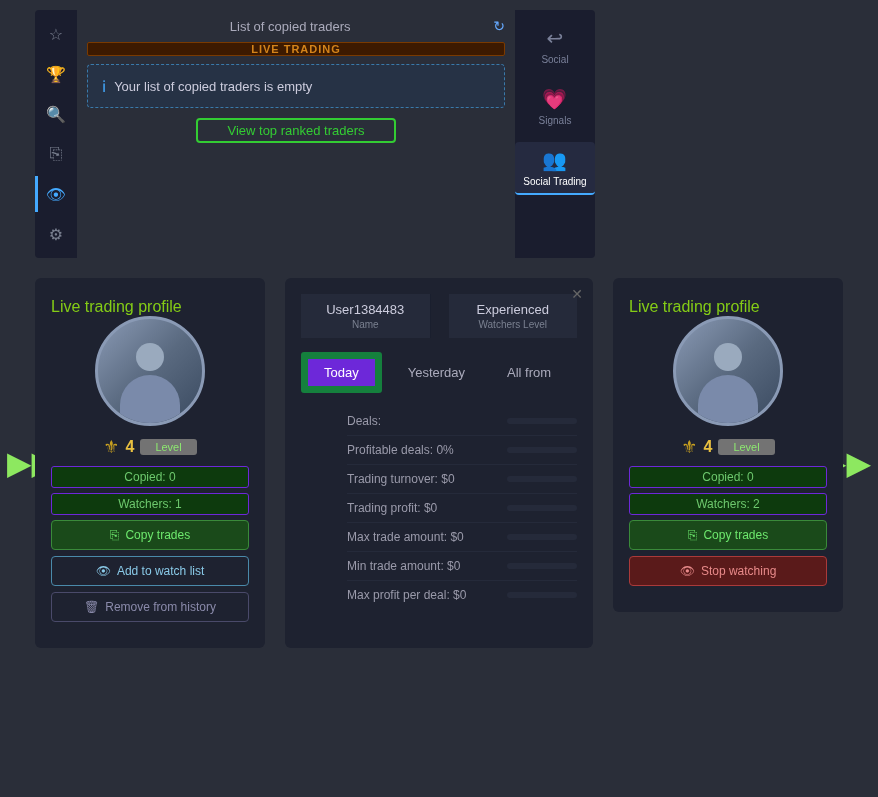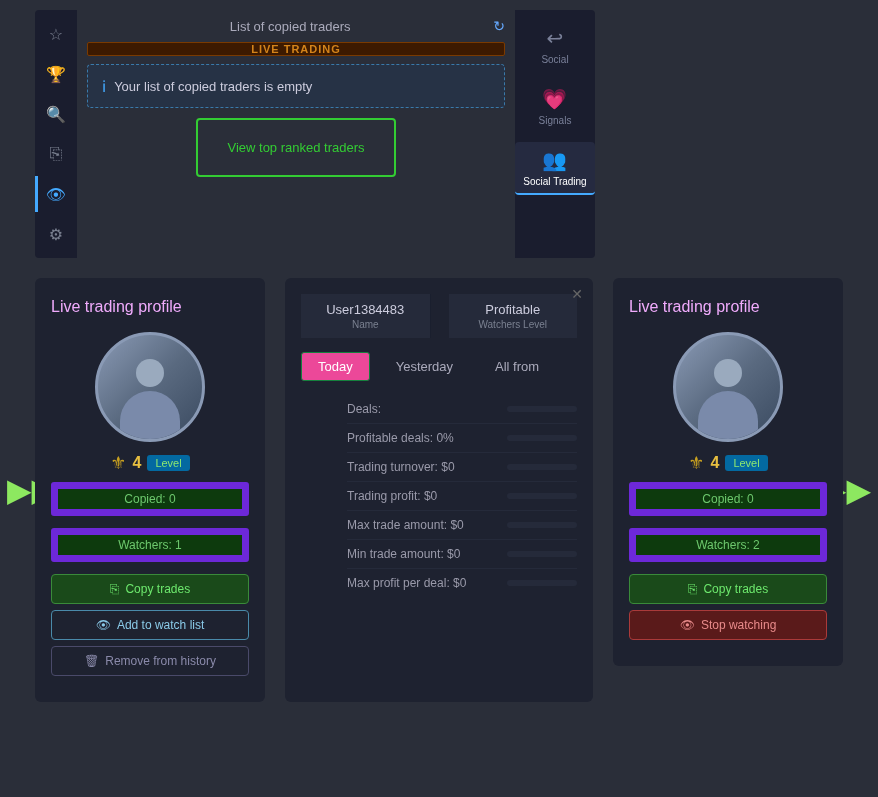--- a/index.html
+++ b/index.html
@@ -108,21 +108,21 @@
       font-size: 13px;
     }
 
     .view-top-btn {
       display: block;
       width: 200px;
       margin: 0 auto;
       background: transparent;
       border: 2px solid #3c3;
       color: #3c3;
-      padding: 20px 14px;
+      padding: 3px 14px;
       font-size: 13px;
       border-radius: 4px;
       cursor: pointer;
       text-align: center;
     }
 
     
     .right-nav {
       display: flex;
       flex-direction: column;
@@ -166,23 +166,22 @@
 
     .profile-card {
       background: #1e2230;
       border-radius: 6px;
       padding: 20px 16px;
       width: 230px;
       position: relative;
     }
 
     .profile-title {
-      color: #f0abfc;
+      color: #84cc16;
       font-size: 16px;
-      margin-bottom: 16px;
     }
 
     .avatar-container {
       display: flex;
       justify-content: center;
       margin-bottom: 10px;
     }
 
     .avatar {
       width: 110px;
@@ -233,36 +232,36 @@
       font-size: 16px;
       font-weight: bold;
     }
 
     .level-laurel {
       color: #c8a020;
       font-size: 18px;
     }
 
     .level-tag {
-      background: #0369a1;
+      background: #737373;
       color: #8de870;
       font-size: 11px;
-      padding: 2px 8px;
+      padding: 2px 15px;
       border-radius: 3px;
     }
 
     .stat-bar {
       background: #0d3a0d;
-      border: 7px solid #6d28d9;
+      border: 1px solid #6d28d9;
       border-radius: 3px;
       text-align: center;
       padding: 3px 8px;
       font-size: 12px;
       color: #6dc86d;
-      margin-bottom: 12px;
+      margin-bottom: 5px;
     }
 
     .action-btn {
       width: 100%;
       padding: 7px 8px;
       border-radius: 4px;
       font-size: 12px;
       cursor: pointer;
       margin-bottom: 6px;
       display: flex;
@@ -352,22 +351,22 @@
       padding: 6px 16px;
       border-radius: 3px;
       font-size: 13px;
       cursor: pointer;
       color: #aab;
       border: none;
       background: transparent;
     }
 
     .time-tab.active {
-      background: #ec4899;
-      border: 1px solid #15803d;
+      background: #6d28d9;
+      border: 7px solid #15803d;
       color: #fff;
     }
 
     .stat-row {
       display: flex;
       align-items: center;
       padding: 7px 0;
       border-bottom: 1px solid #252a3a;
       margin-left: 46px;
     }
@@ -505,21 +504,21 @@
 
   <div class="stats-panel">
     <div class="close-btn">✕</div>
 
     <div class="user-info">
       <div class="user-info-cell">
         <div class="user-info-value">User1384483</div>
         <div class="user-info-label">Name</div>
       </div>
       <div class="user-info-cell">
-        <div class="user-info-value">Profitable</div>
+        <div class="user-info-value">Experienced</div>
         <div class="user-info-label">Watchers Level</div>
       </div>
     </div>
 
     <div class="time-tabs">
       <button class="time-tab active">Today</button>
       <button class="time-tab">Yesterday</button>
       <button class="time-tab">All from</button>
     </div>
 

